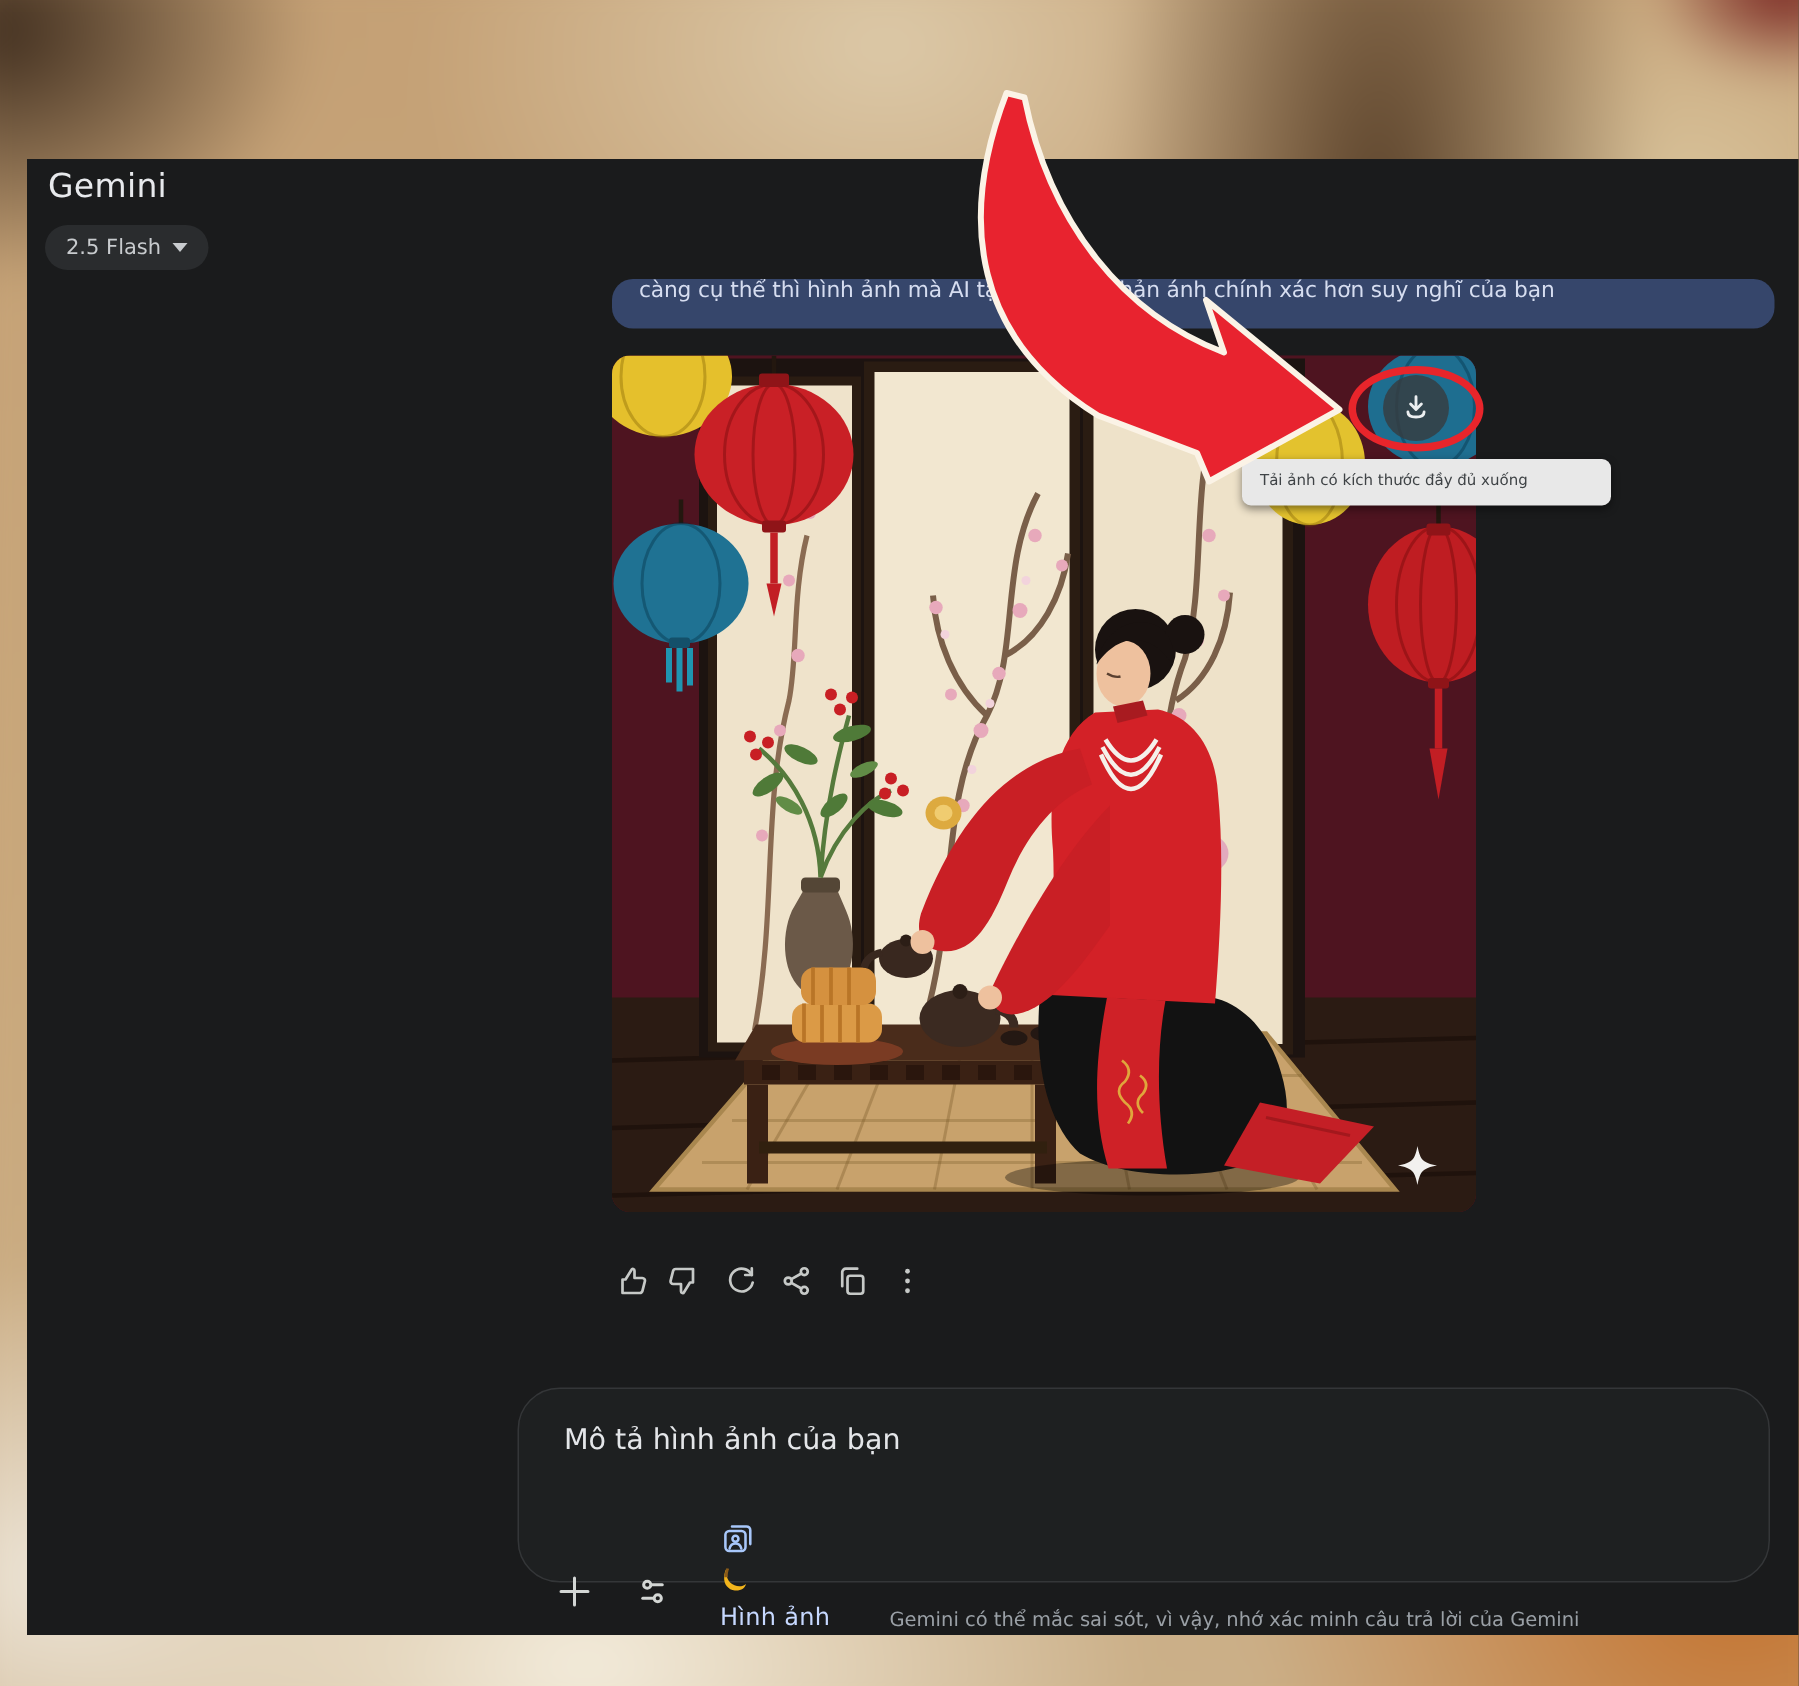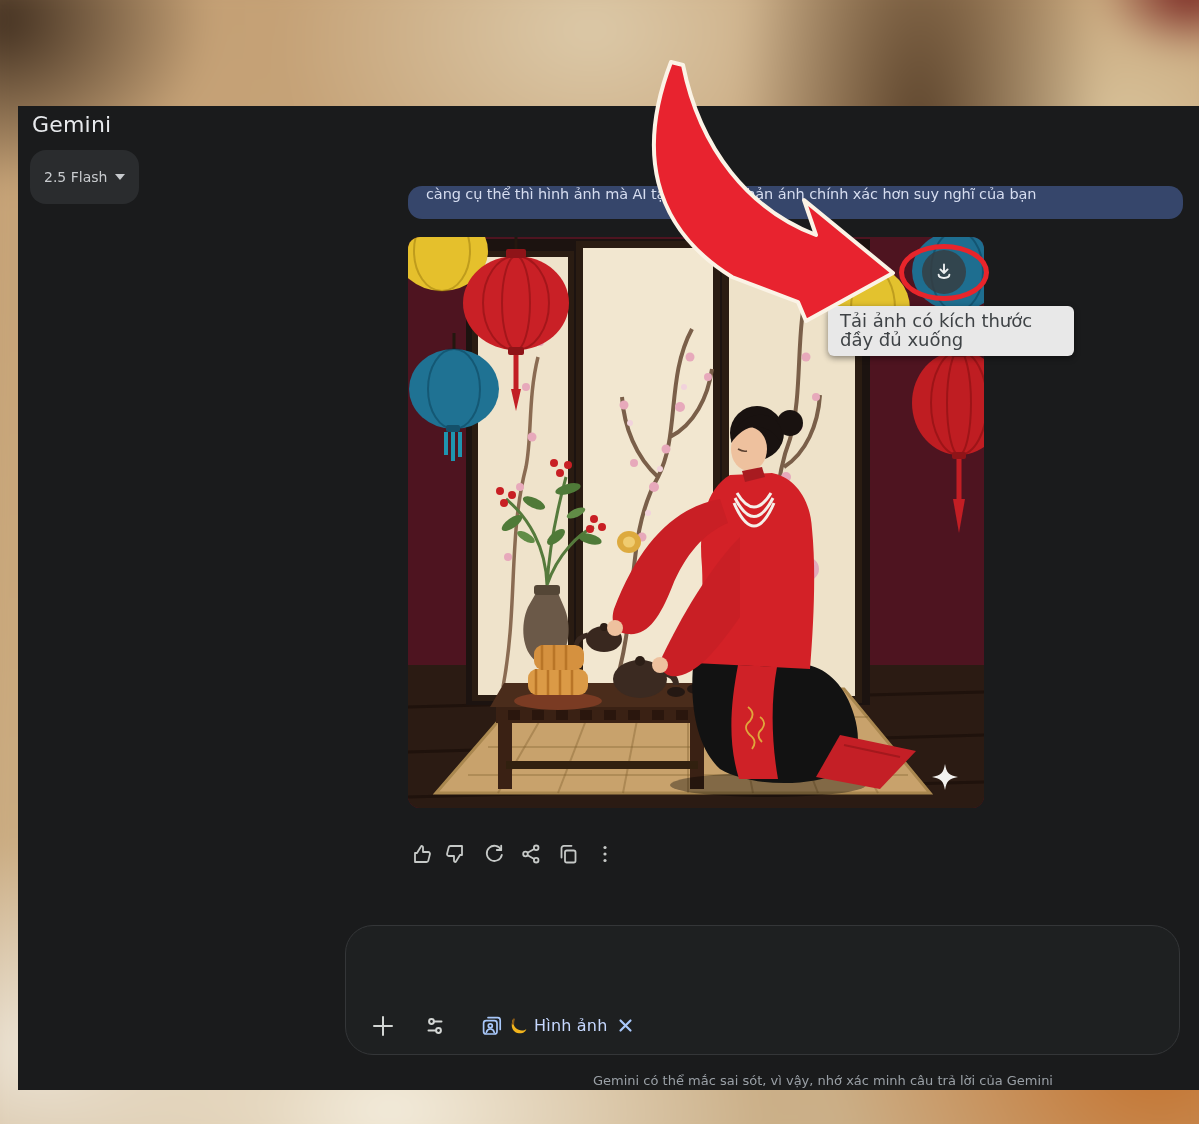--- a/index.html
+++ b/index.html
@@ -24,21 +24,21 @@
       linear-gradient(180deg,#c4a075 0%,#c9a87c 55%,#cbb089 100%);
     filter:blur(16px);
   }
   
   .panel{
     position:absolute;left:18px;top:106px;width:1186px;height:984px;
     background:#1a1b1c;z-index:1;overflow:hidden;
   }
   .app-title{position:absolute;left:14px;top:6px;font-size:22px;color:#e7e9ec;letter-spacing:.2px;}
   .model-pill{
-    position:absolute;left:12px;top:44px;height:30px;padding:12px 14px;
+    position:absolute;left:12px;top:44px;height:30px;padding:0 14px;
     background:#2a2c2e;border-radius:16px;display:flex;align-items:center;gap:8px;
     color:#c8cbce;font-size:14px;cursor:pointer;
   }
   .caret{width:0;height:0;border-left:5px solid transparent;border-right:5px solid transparent;border-top:6px solid #c8cbce;}
   
   .bubble{
     position:absolute;left:390px;top:80px;width:775px;height:33px;
     background:#36466b;border-radius:14px;overflow:hidden;
   }
   .bubble span{
@@ -59,42 +59,42 @@
   }
   .hl-ellipse{
     position:absolute;left:899px;top:244px;width:90px;height:57px;
     border:5px solid #e8252b;border-radius:50%;z-index:4;box-sizing:border-box;
   }
   .tooltip{
     position:absolute;left:828px;top:306px;width:246px;box-sizing:border-box;
     background:#e8e8e8;border-radius:6px;padding:5px 12px 7px 12px;z-index:4;
     box-shadow:0 2px 6px rgba(0,0,0,.45);
   }
-  .tooltip span{color:#3f4346;font-size:18px;line-height:19px;display:block;}
+  .tooltip span{color:#3f4346;font-size:10px;line-height:19px;display:block;}
   .arrow-svg{position:absolute;left:520px;top:30px;z-index:6;pointer-events:none;}
   
   .actions{position:absolute;left:390px;top:736px;display:flex;gap:13px;align-items:center;}
   .act{width:24px;height:24px;display:flex;align-items:center;justify-content:center;cursor:pointer;}
   .act svg{stroke:#c6c9c7;fill:none;stroke-width:1.8;stroke-linecap:round;stroke-linejoin:round;}
   .act svg .fil{fill:#c6c9c7;stroke:none;}
   
   .composer{
     position:absolute;left:327px;top:819px;width:835px;height:130px;box-sizing:border-box;
     background:#1e2021;border:1px solid #343638;border-radius:28px;
   }
   .composer input{
     position:absolute;left:28px;top:18px;width:740px;height:30px;
     background:transparent;border:none;outline:none;
     font-family:"DejaVu Sans","Liberation Sans",sans-serif;font-size:19px;color:#e8eaed;
   }
   .composer input::placeholder{color:#e4e6e9;opacity:1;}
   .composer-row{position:absolute;left:24px;top:84px;display:flex;align-items:center;gap:26px;}
   .cbtn{display:flex;align-items:center;justify-content:center;cursor:pointer;}
   .cbtn svg{stroke:#d3d6d4;fill:none;stroke-width:2;stroke-linecap:round;}
-  .chip{display:flex;align-items:center;gap:6px;cursor:pointer;padding:4px 6px;border-radius:16px;}
+  .chip{display:flex;align-items:flex-start;gap:6px;cursor:pointer;padding:4px 6px;border-radius:16px;flex-direction:column;}
   .chip .label{color:#c6d8ff;font-size:16px;font-weight:500;letter-spacing:.2px;}
   .chip svg.stack{stroke:#a8c7fa;fill:none;stroke-width:1.7;stroke-linecap:round;stroke-linejoin:round;}
   .chip .close{margin-left:4px;display:flex;}
   .chip .close svg{stroke:#a8c7fa;stroke-width:2.2;stroke-linecap:round;}
   
   .footer{
     position:absolute;left:390px;top:966px;width:830px;height:18px;overflow:hidden;
     text-align:center;color:#9aa0a6;font-size:13px;line-height:17px;
   }
 </style>
@@ -323,20 +323,21 @@
     <div class="act">
       <svg width="24" height="24" viewBox="0 0 24 24">
           <circle class="fil" cx="12" cy="5.5" r="1.6"></circle>
           <circle class="fil" cx="12" cy="12" r="1.6"></circle>
           <circle class="fil" cx="12" cy="18.5" r="1.6"></circle>
         </svg>
     </div>
   </div>
 
   <div class="composer">
+    <input type="text" placeholder="Mô tả hình ảnh của bạn" style="">
     <div class="composer-row">
       <div class="cbtn">
         <svg width="26" height="26" viewBox="0 0 26 26">
             <path d="M13 4 V22 M4 13 H22"></path>
           </svg>
       </div>
       <div class="cbtn">
         <svg width="26" height="26" viewBox="0 0 26 26" fill="none">
             <circle cx="9.5" cy="8.5" r="2.4"></circle>
             <path d="M12.6 8.5 H19.5"></path>

